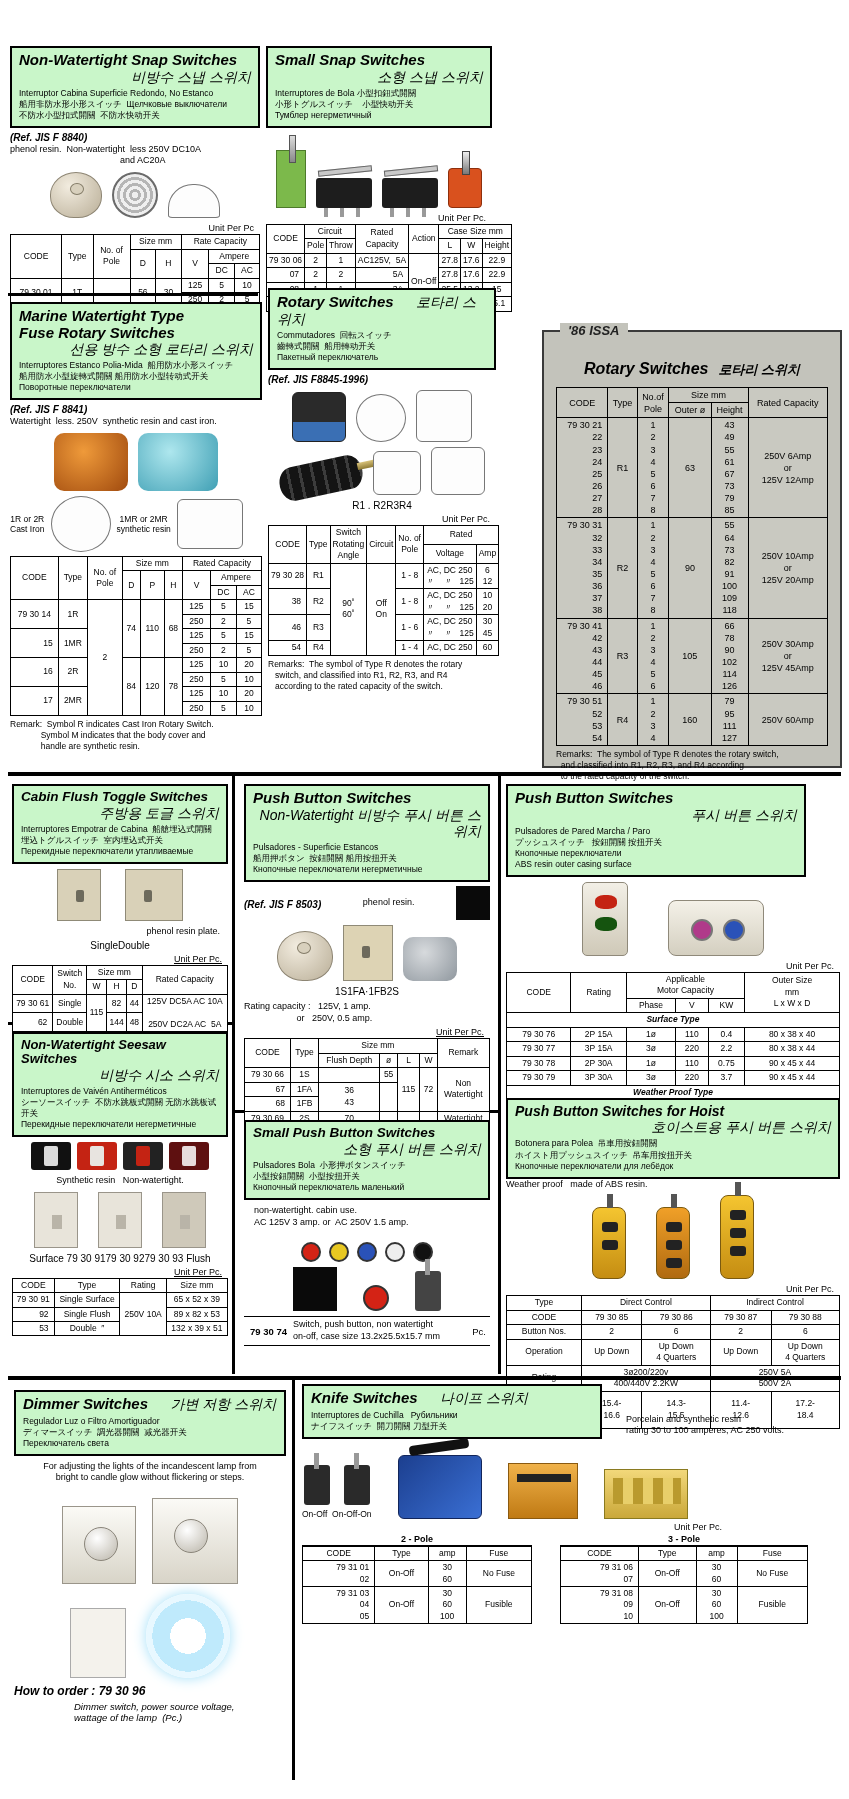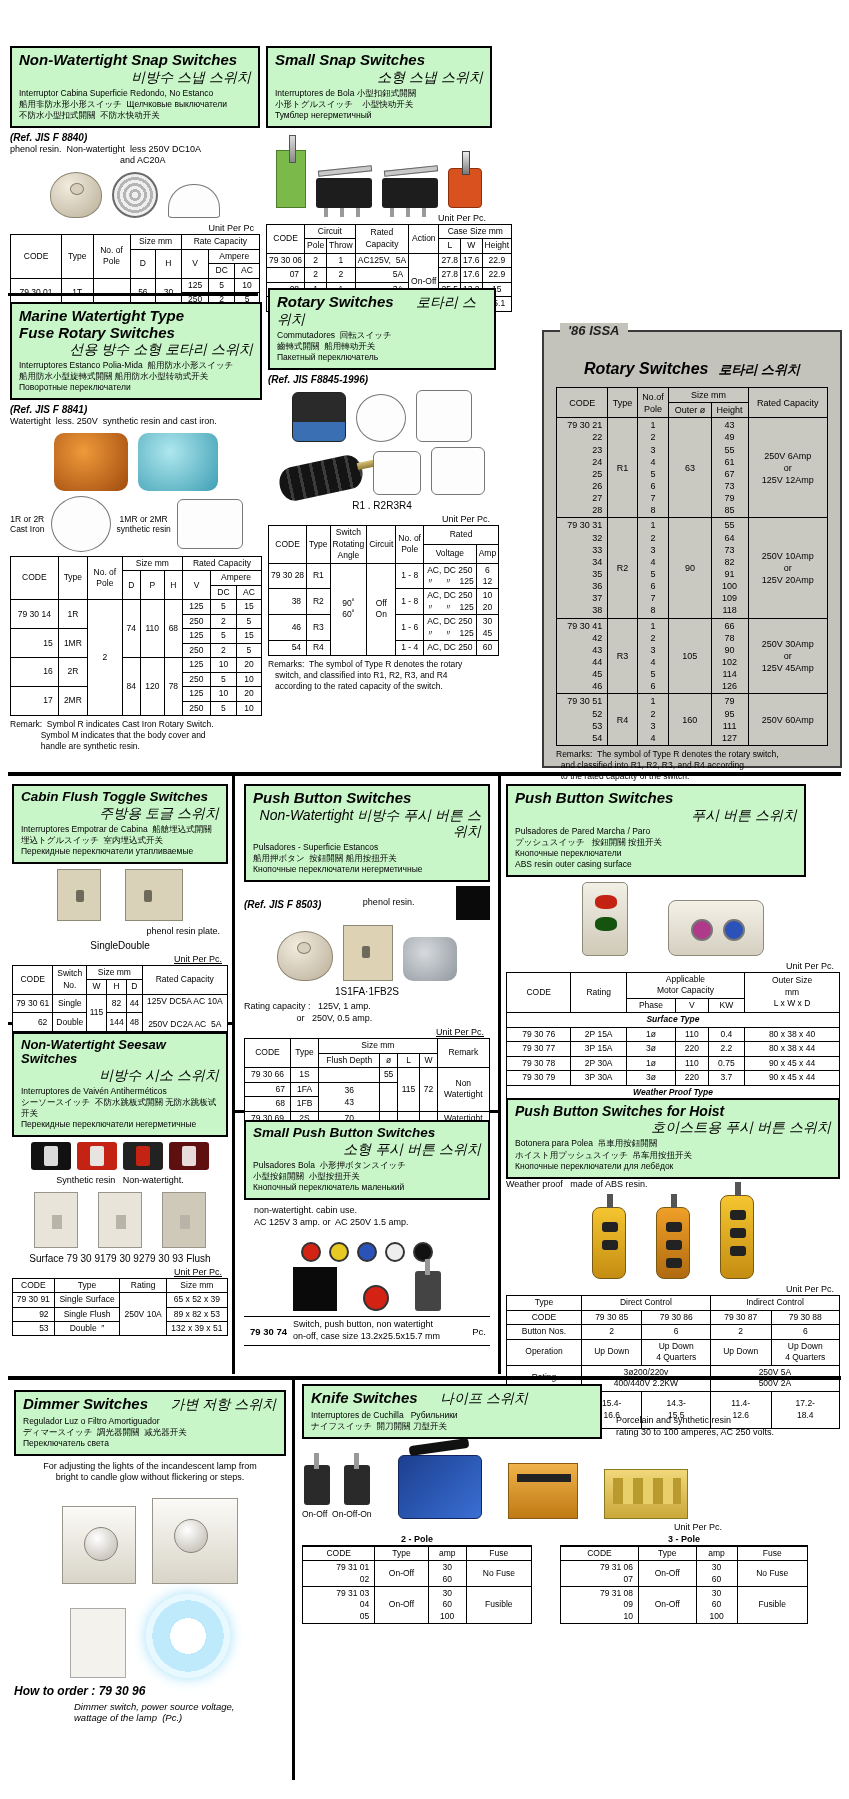--- a/index.html
+++ b/index.html
@@ -998,21 +998,21 @@
     <div class="photos" style="gap:20px;margin-top:10px">
       <div class="ph blankplate"></div>
       <div class="ph bluering"></div>
     </div>
     <div class="orderline"><span>How to order :</span>&nbsp;<span>79 30 96</span></div>
     <div class="orderdesc">Dimmer switch, power source voltage,
 wattage of the lamp  (Pc.)</div>
   </div>
 
   <div class="sec" style="left:302px;top:1384px;width:538px">
-    <div style="display:flex;gap:14px;align-items:flex-end">
+    <div style="display:flex;gap:24px;align-items:center">
       <div class="gbox" style="width:300px">
         <div class="gtitle"><span>Knife Switches</span>&nbsp;&nbsp;<span class="gkr inline">나이프 스위치</span></div>
         <div class="gdesc">Interruptores de Cuchilla   Рубильники
 ナイフスイッチ  開刀開關 刀型开关</div>
       </div>
       <div class="note" style="margin-top:28px">Porcelain and synthetic resin
 rating 30 to 100 amperes, AC 250 volts.</div>
     </div>
     <div style="display:flex;gap:26px;align-items:flex-end;margin-top:16px">
       <div>

